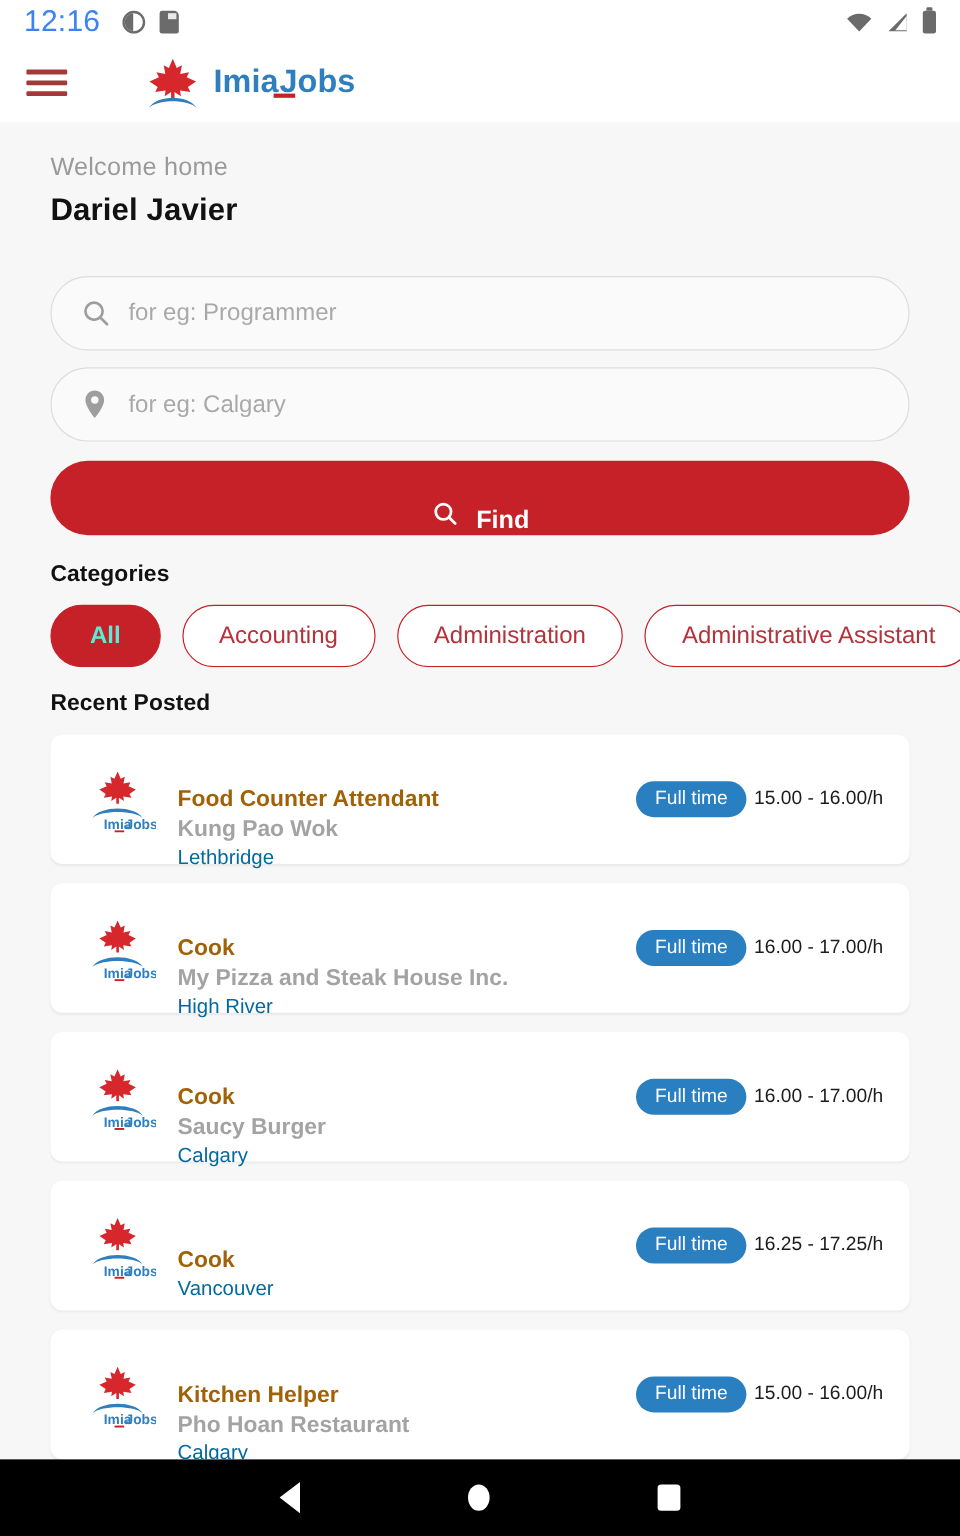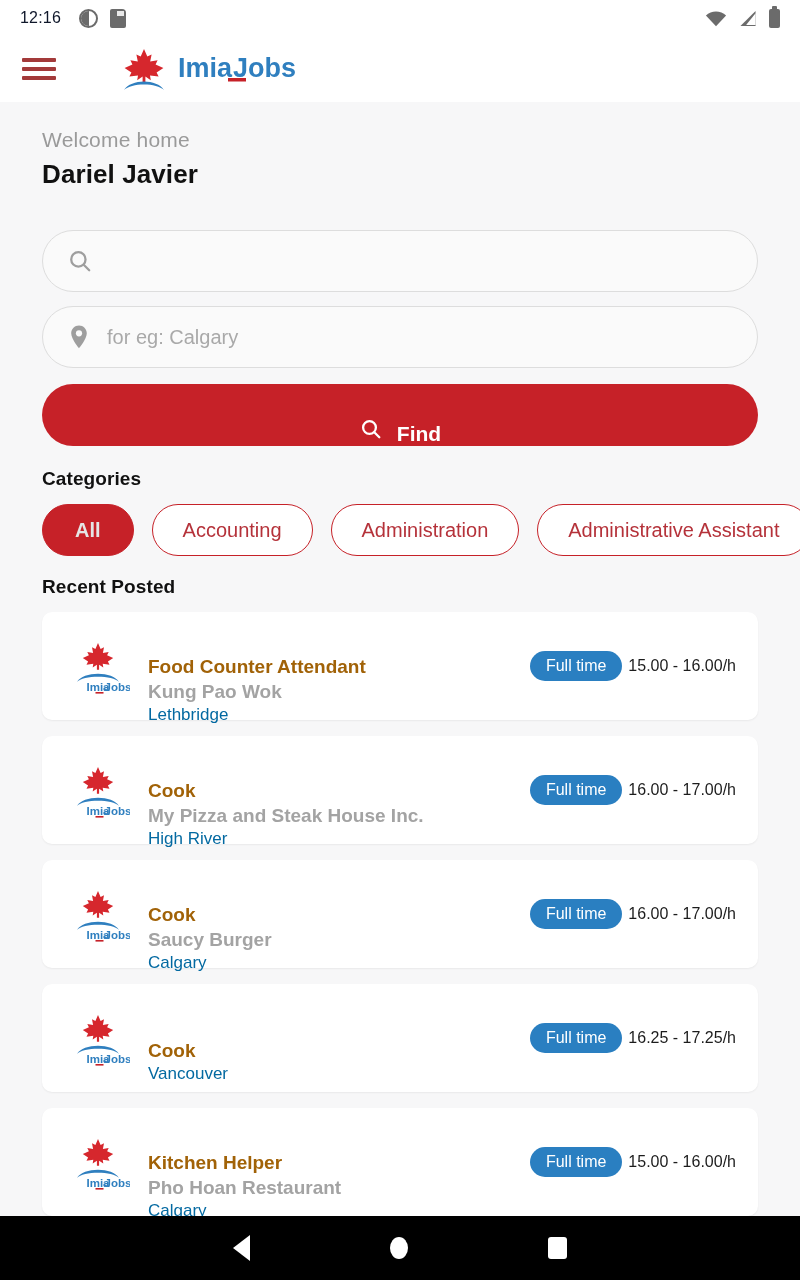--- a/index.html
+++ b/index.html
@@ -17,21 +17,21 @@
   }
 
   
   .statusbar {
     height: 36px; flex: 0 0 36px;
     background: #ffffff;
     display: flex; align-items: center;
     padding: 0 20px;
   }
   .sb-time {
-    font-size: 16px; color: #0f172a; letter-spacing: .2px;
+    font-size: 25px; color: #3b82f6; letter-spacing: .2px;
     font-family: "Liberation Sans", sans-serif;
   }
   .sb-left-icons { display: flex; align-items: center; gap: 12px; margin-left: 18px; }
   .sb-spacer { flex: 1; }
   .sb-right-icons { display: flex; align-items: center; gap: 11px; }
   .icon-dnd {
     width: 19px; height: 19px; border-radius: 50%;
     border: 2.4px solid #6b6b6b; position: relative; overflow: hidden;
   }
   .icon-dnd::after {
@@ -137,21 +137,21 @@
   .chip {
     flex: 0 0 auto;
     height: 52px; border-radius: 26px;
     border: 1.5px solid #c62128;
     display: flex; align-items: center; justify-content: center;
     padding: 0 30px;
     font-size: 20px; color: #b5323a; background: #ffffff;
     cursor: pointer;
   }
   .chip.active {
-    background: #c62128; color: #e5e5e5; border-color: #c62128;
+    background: #c62128; color: #5eead4; border-color: #c62128;
     font-weight: 700; padding: 0 32px;
   }
 
   
   .list { padding: 0 42px; margin-top: 14px; }
   .job-card {
     background: #ffffff; border-radius: 10px;
     height: 108px; margin-bottom: 16px;
     display: flex; align-items: center;
     padding: 0 22px 0 18px;
@@ -255,20 +255,21 @@
     </div>
 
     <div class="search-block">
       <div class="field">
         <span class="fi">
           <svg width="26" height="26" viewBox="0 0 24 24" fill="none" stroke="#9e9e9e" stroke-width="2.1" stroke-linecap="round">
             <circle cx="10.5" cy="10.5" r="6.6"></circle>
               <line x1="15.4" y1="15.4" x2="20.5" y2="20.5"></line>
           </svg>
         </span>
+        <input type="text" placeholder="for eg: Programmer" style="">
       </div>
       <div class="field">
         <span class="fi">
           <svg width="24" height="26" viewBox="0 0 24 26" fill="#9e9e9e">
             <path d="M12 1.5c-4.3 0-7.8 3.5-7.8 7.8 0 5.9 7.8 15 7.8 15s7.8-9.1 7.8-15c0-4.3-3.5-7.8-7.8-7.8z"></path>
             <circle cx="12" cy="9.3" r="3.1" fill="#fafafa"></circle>
           </svg>
         </span>
         <input type="text" placeholder="for eg: Calgary" style="">
       </div>

